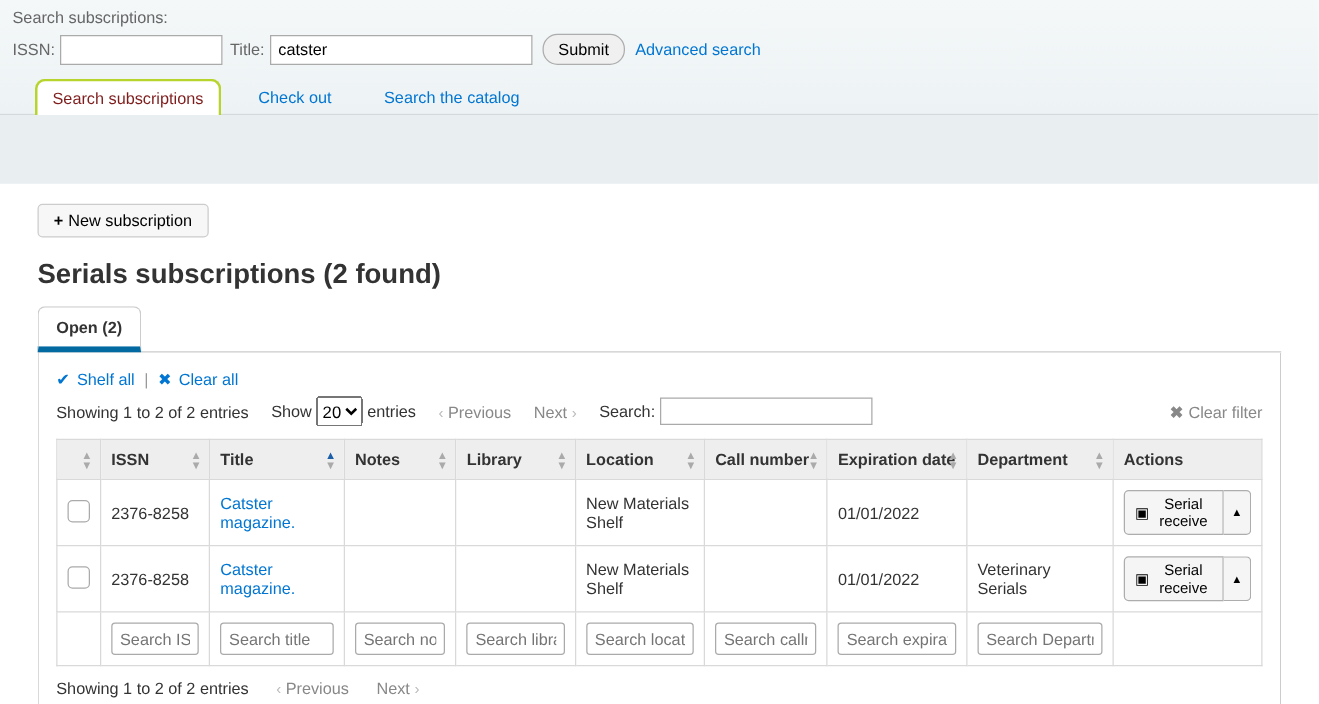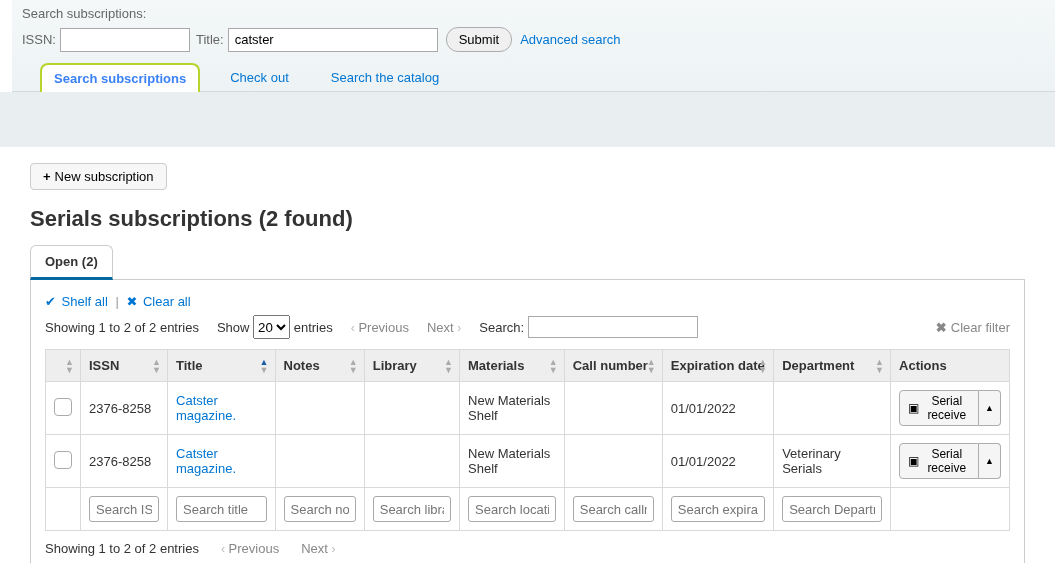--- a/index.html
+++ b/index.html
@@ -9,21 +9,20 @@
     font-size: 13px;
     color: #333;
     background: #fff;
   }
   a { color: #0076d2; text-decoration: none; }
 
   .top-bar {
     background: linear-gradient(#f4f8f9, #edf2f4);
     border-bottom: 1px solid #d4d9dc;
     padding: 6px 10px 0 10px;
-    margin-left: 12px;
   }
   .top-bar .label { color: #666; font-size: 13px; }
   .search-row { margin-top: 6px; display:flex; align-items:center; }
   .search-row label { color:#666; margin-right:4px; }
   input[type=text] {
     border: 1px solid #aaa;
     height: 24px;
     padding: 0 6px;
     font-size: 13px;
   }
@@ -42,22 +41,22 @@
   .module-tabs {
     margin-top: 10px;
     display:flex;
     align-items:flex-end;
     gap: 18px;
     padding-left: 18px;
   }
   .module-tab {
     padding: 6px 12px;
     font-size: 13px;
-    font-weight: bold;
-    color:#3b82f6;
+    font-weight: normal;
+    color:#7f1d1d;
   }
   .module-tab.active {
     background:#fff;
     border: 2px solid #b6d42c;
     border-bottom: none;
     border-top-left-radius: 8px;
     border-top-right-radius: 8px;
     position: relative;
     top: 1px;
   }
@@ -88,21 +87,21 @@
     border-top-right-radius:6px;
     padding: 8px 14px;
     font-size:13px;
     margin-right: 4px;
     background:#f4f4f4;
     color:#0076d2;
     cursor:pointer;
     position:relative;
     top:1px;
   }
-  .state-tab.active { background:#fff; font-weight:bold; color:#333; border-bottom:3px solid #0369a1; }
+  .state-tab.active { background:#fff; font-weight:bold; color:#333; border-bottom:5px solid #0369a1; }
 
   .panel {
     border: 1px solid #ccc;
     border-top:none;
     border-bottom-left-radius:6px;
     border-bottom-right-radius:6px;
     padding: 14px;
   }
 
   .sel-row a { color:#0076d2; }
@@ -234,21 +233,21 @@
           </th>
           <th>
             <span>Notes</span>
             <span class="sort-icons"><span>▲</span><br><span>▼</span></span>
           </th>
           <th>
             <span>Library</span>
             <span class="sort-icons"><span>▲</span><br><span>▼</span></span>
           </th>
           <th>
-            <span>Materials</span>
+            <span>Location</span>
             <span class="sort-icons"><span>▲</span><br><span>▼</span></span>
           </th>
           <th>
             <span>Call number</span>
             <span class="sort-icons"><span>▲</span><br><span>▼</span></span>
           </th>
           <th>
             <span>Expiration date</span>
             <span class="sort-icons"><span>▲</span><br><span>▼</span></span>
           </th>

